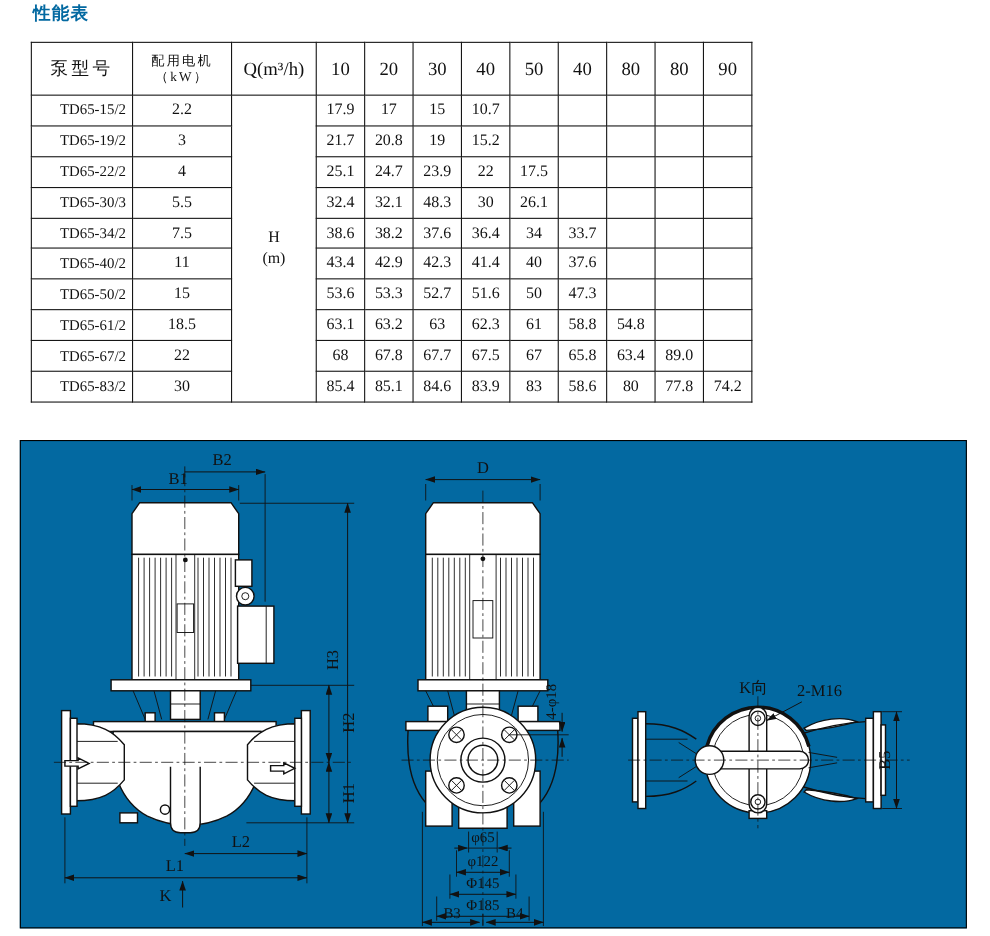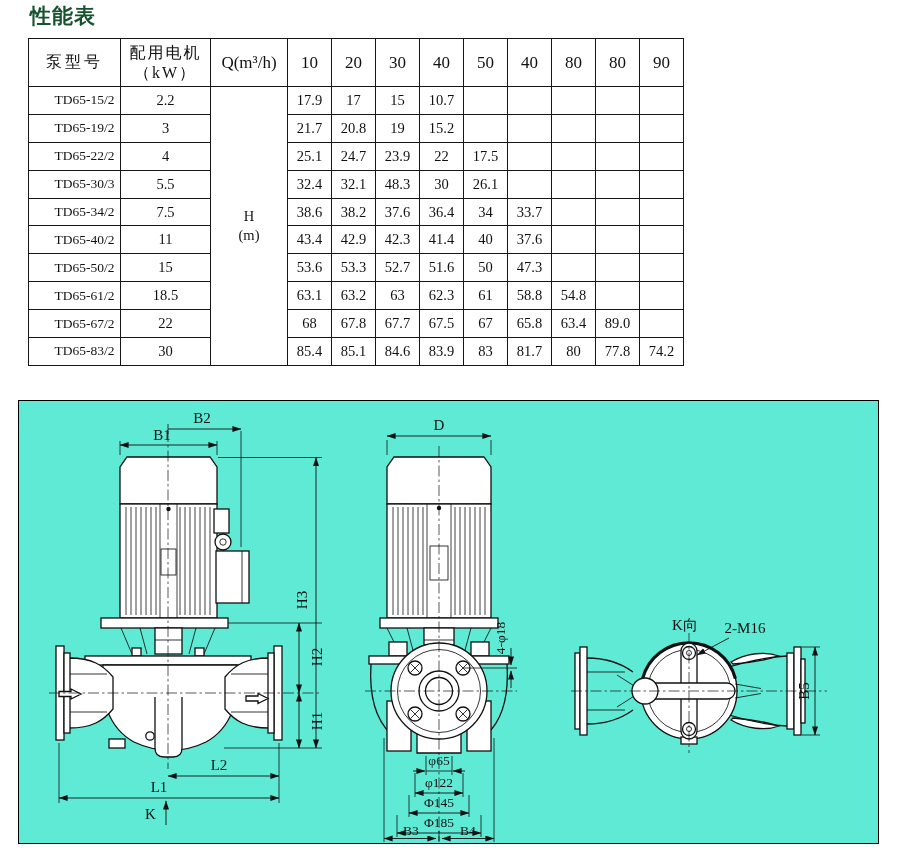--- a/index.html
+++ b/index.html
@@ -1,31 +1,31 @@
 <!DOCTYPE html>
 <html><head>
 <meta charset="utf-8">
 <style>
   html,body{margin:0;padding:0;}
   body{width:900px;height:851px;background:#ffffff;position:relative;overflow:hidden;
        font-family:"Liberation Serif",serif;color:#111;}
   .page-title{position:absolute;left:30px;top:2px;font-family:"Liberation Sans",sans-serif;
-       font-weight:bold;font-size:21px;color:#14532d;letter-spacing:1px;}
+       font-weight:bold;font-size:16px;color:#0369a1;letter-spacing:1px;}
   .tbl-wrap{position:absolute;left:28px;top:38px;}
   table.perf{border-collapse:collapse;table-layout:fixed;width:656px;}
   table.perf td,table.perf th{border:1.6px solid #161616;text-align:center;vertical-align:middle;
        padding:0;font-weight:normal;overflow:hidden;}
   table.perf thead th{height:47px;font-size:17px;}
   table.perf thead th.cjk{letter-spacing:3px;font-size:16px;}
-  table.perf thead th .two-line{line-height:1.25;font-size:16px;letter-spacing:2px;}
+  table.perf thead th .two-line{line-height:1.25;font-size:12px;letter-spacing:2px;}
   table.perf tbody td{height:26.9px;font-size:14.5px;}
   table.perf tbody td.model{font-size:13.5px;padding-left:20px;}
   td.hm{font-size:17px;line-height:1.3;}
   .diagram-box{position:absolute;left:18px;top:400px;width:861px;height:444px;
-       border:1.6px solid #000;box-sizing:border-box;background:#5eead4;}
+       border:1.6px solid #000;box-sizing:border-box;background:#0369a1;}
   svg{display:block;}
   .s{fill:none;stroke:#111;stroke-width:1.3;}
   .sf{fill:#fff;stroke:#111;stroke-width:1.3;}
   .thin{fill:none;stroke:#111;stroke-width:.85;}
   .fin{stroke:#111;stroke-width:.8;}
   .cl{stroke:#111;stroke-width:.7;stroke-dasharray:11 3 2.5 3;fill:none;}
   .dim{stroke:#111;stroke-width:.9;fill:none;}
   .ext{stroke:#111;stroke-width:.8;fill:none;}
   .heavy{fill:none;stroke:#111;stroke-width:3.2;}
   text.dl{font-family:"Liberation Serif",serif;font-size:15px;fill:#111;}
@@ -195,21 +195,21 @@
           <td></td>
         </tr>
         <tr>
           <td class="model">TD65-83/2</td>
           <td>30</td>
           <td>85.4</td>
           <td>85.1</td>
           <td>84.6</td>
           <td>83.9</td>
           <td>83</td>
-          <td>81.7</td>
+          <td>58.6</td>
           <td>80</td>
           <td>77.8</td>
           <td>74.2</td>
         </tr>
       </tbody>
   </table>
 </div>
 
 <div class="diagram-box">
 <svg viewBox="0 0 858 441" width="858" height="441">

